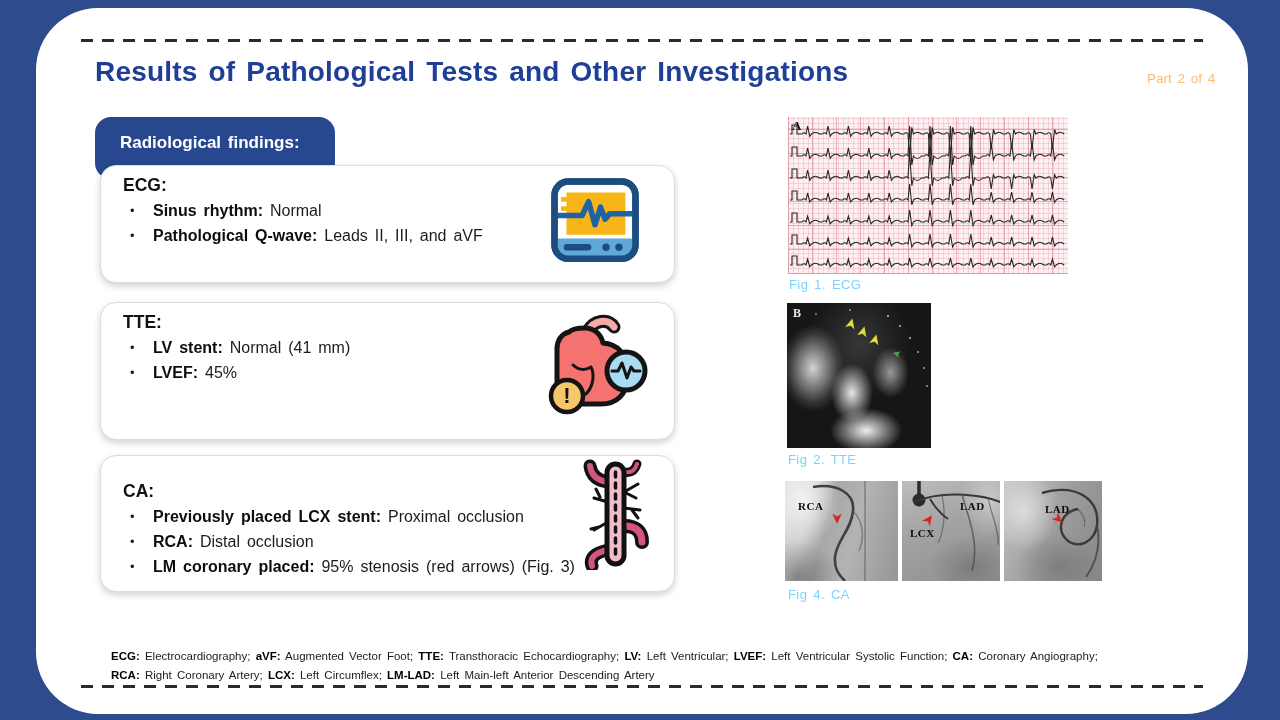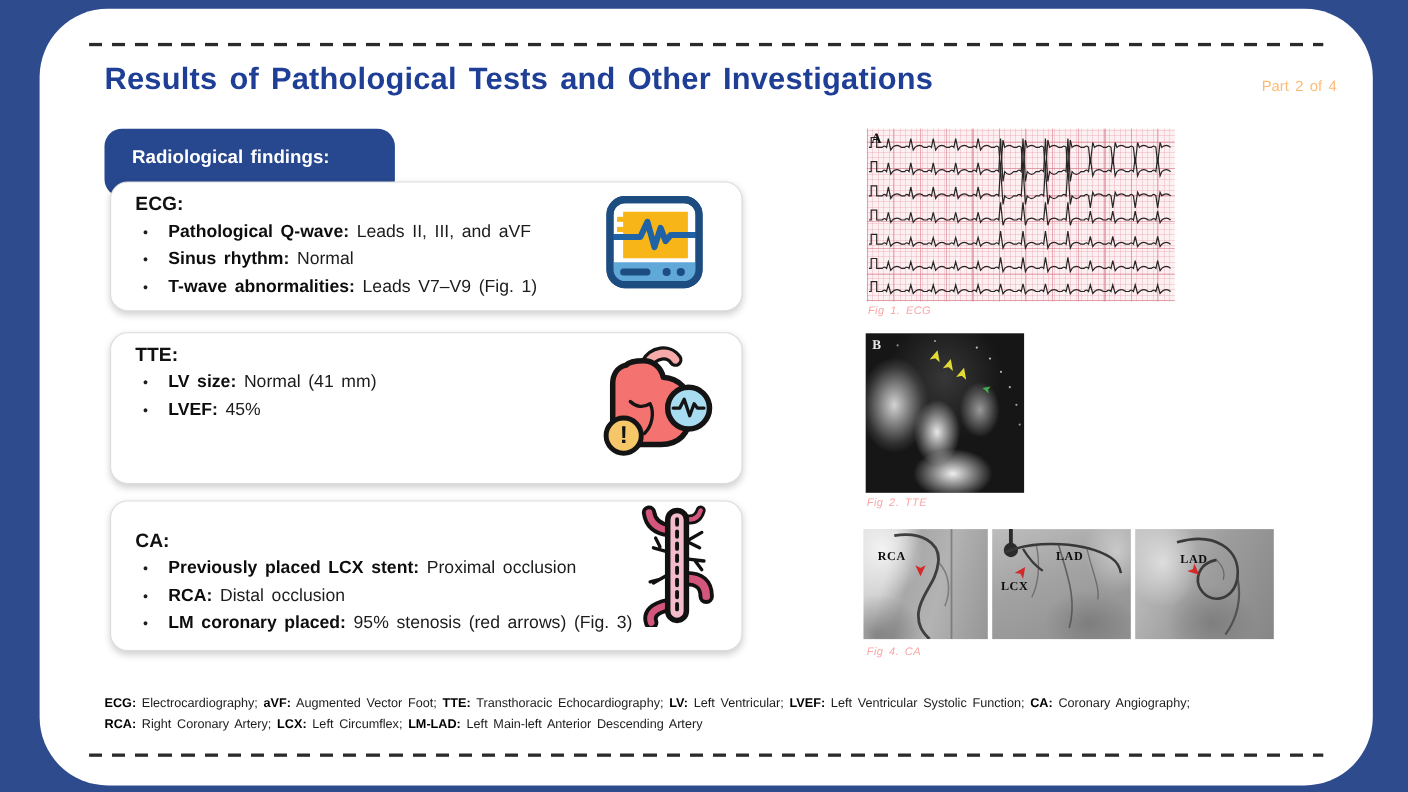--- a/index.html
+++ b/index.html
@@ -20,21 +20,21 @@
   .dash-top{top:39px;}
   .dash-bottom{top:685px;}
   .title{
     position:absolute;left:95px;top:56px;margin:0;
     font-size:28px;font-weight:bold;color:#1f3f96;word-spacing:3px;letter-spacing:.2px;
   }
   .part{
     position:absolute;left:1147px;top:71px;font-size:13.5px;color:#fdba74;word-spacing:2px;
   }
   .tab{
-    position:absolute;left:95px;top:117px;width:264px;height:62px;box-sizing:border-box;
+    position:absolute;left:95px;top:117px;width:240px;height:62px;box-sizing:border-box;
     background:#27488f;border-radius:16px;color:#fff;font-weight:bold;font-size:17px;
     padding:16px 0 0 25px;word-spacing:2px;z-index:1;
   }
   .card{
     position:absolute;left:100px;width:575px;box-sizing:border-box;z-index:2;
     background:#fff;border:1.5px solid #dcdcdc;border-radius:16px;
     box-shadow:0 3px 7px rgba(0,0,0,.18);
     padding:9px 18px 0 18px;
   }
   #card-ecg{top:165px;height:118px;}
@@ -48,21 +48,21 @@
   }
   .card li::before{content:"•";position:absolute;left:11px;top:0;font-size:13px;}
   .card li.plain::before{content:"•";font-size:9px;color:#555;top:1px;}
   .card li b{color:#0d0d0d;}
   
   .icon{position:absolute;z-index:3;}
   #icon-ecg{left:549px;top:176px;width:92px;height:90px;}
   #icon-heart{left:538px;top:306px;width:116px;height:124px;}
   #icon-artery{left:562px;top:458px;width:100px;height:112px;}
   
-  .cap{position:absolute;font-size:10px;color:#fca5a5;letter-spacing:.4px;word-spacing:2px;font-style:italic;}
+  .cap{position:absolute;font-size:13px;color:#7dd3fc;letter-spacing:.4px;word-spacing:2px;}
   #fig1-cap{left:789px;top:277px;}
   #fig2-cap{left:788px;top:452px;}
   #fig3-cap{left:788px;top:587px;}
   .ecg-paper{
     position:absolute;left:788px;top:117px;width:280px;height:157px;overflow:hidden;
     background-color:#fdf0f2;
     background-image:
       repeating-linear-gradient(0deg, rgba(213,118,134,.55) 0 1px, transparent 1px 24px),
       repeating-linear-gradient(90deg, rgba(213,118,134,.55) 0 1px, transparent 1px 24px),
       repeating-linear-gradient(0deg, rgba(228,155,167,.35) 0 1px, transparent 1px 5px),
@@ -91,21 +91,21 @@
     box-shadow:100px 12px 0 0 rgba(255,255,255,.75), 112px 22px 0 0 rgba(255,255,255,.7),
       122px 34px 0 0 rgba(255,255,255,.7), 130px 48px 0 0 rgba(255,255,255,.65),
       136px 64px 0 0 rgba(255,255,255,.6), 139px 82px 0 0 rgba(255,255,255,.55),
       28px 10px 0 0 rgba(255,255,255,.5), 62px 6px 0 0 rgba(255,255,255,.55);
   }
   .yarr,.garr,.rarr{position:absolute;display:inline-block;font-weight:bold;line-height:1;}
   .yarr{color:#e3db35;font-size:13px;transform:rotate(-75deg);}
   #y1{left:58px;top:14px;} #y2{left:70px;top:22px;} #y3{left:82px;top:30px;}
   .garr{color:#3fae4c;font-size:9px;left:106px;top:46px;transform:rotate(195deg);}
   .angio-row{position:absolute;left:785px;top:481px;display:flex;gap:4px;z-index:1;}
-  .angio{position:relative;width:126px;height:100px;overflow:hidden;}
+  .angio{position:relative;width:98px;height:100px;overflow:hidden;}
   .angio svg{position:absolute;left:0;top:0;}
   .p1{width:113px;background:
       radial-gradient(ellipse 50px 62px at 15% 18%, rgba(246,246,246,.9), transparent 75%),
       radial-gradient(ellipse 62px 52px at 10% 96%, rgba(70,70,70,.5), transparent 70%),
       linear-gradient(105deg,#dadada 0%,#cfcfcf 22%,#a8a8a8 38%,#b3b3b3 60%,#969696 100%);}
   .p2{background:
       radial-gradient(ellipse 55px 40px at 70% 85%, rgba(80,80,80,.35), transparent 75%),
       radial-gradient(ellipse 40px 50px at 90% 20%, rgba(225,225,225,.6), transparent 75%),
       linear-gradient(160deg,#bdbdbd,#a2a2a2 45%,#8f8f8f);}
   .p3{background:
@@ -117,62 +117,61 @@
     font-size:11px;color:#0d0d0d;letter-spacing:.5px;
   }
   .p1 .alab{left:13px;top:19px;}
   .lad2{left:58px;top:19px;} .lcx2{left:8px;top:46px;}
   .lad3{left:41px;top:22px;}
   .rarr{color:#d62828;font-size:13px;}
   .arr-down{left:47px;top:31px;transform:rotate(90deg);}
   .arr-upright{left:21px;top:32px;transform:rotate(-55deg);}
   .arr-downright{left:49px;top:31px;transform:rotate(42deg);}
   .foot{
-    position:absolute;left:95px;width:1110px;margin:0;
+    position:absolute;left:95px;width:1110px;margin:16px;
     font-size:11.5px;line-height:19.5px;color:#1c1c1c;word-spacing:2px;
   }
   #foot1{top:631px;} #foot2{top:650px;}
   .foot b{color:#000;}
 </style>
 </head>
 <body>
 
 <div class="slide-bg"></div>
 <div class="dash dash-top"></div>
 <div class="dash dash-bottom"></div>
 
 <h1 class="title">Results of Pathological Tests and Other Investigations</h1>
 <div class="part">Part 2 of 4</div>
 <div class="tab">Radiological findings:</div>
 
 <section class="card" id="card-ecg">
   <h3>ECG:</h3>
   <ul>
+      <li><b>Sinus rhythm:</b> Normal</li>
       <li><b>Pathological Q-wave:</b> Leads II, III, and aVF</li>
-      <li><b>Sinus rhythm:</b> Normal</li>
-      <li><b>T-wave abnormalities:</b> Leads V7–V9 (Fig. 1)</li>
     </ul>
 </section>
 <svg class="icon" id="icon-ecg" viewBox="0 0 100 96">
   <rect x="6" y="5" width="88" height="84" rx="15" fill="#ffffff" stroke="#1d4d80" stroke-width="7"></rect>
   <rect x="19" y="17" width="64" height="46" fill="#f8b517"></rect>
   <rect x="13" y="22" width="10" height="5" fill="#f8b517"></rect>
   <rect x="13" y="32" width="7" height="5" fill="#f8b517"></rect>
   <polyline points="9,42 36,42 43,27 50,52 56,33 61,46 66,40 91,40" fill="none" stroke="#1f62a5" stroke-width="6" stroke-linejoin="round" stroke-linecap="round"></polyline>
   <path d="M9,67 h82 v8 a14,14 0 0 1 -14,14 h-54 a14,14 0 0 1 -14,-14 z" fill="#5fa8d8"></path>
   <rect x="16" y="73" width="30" height="7" rx="3.5" fill="#1d4d80"></rect>
   <circle cx="62" cy="76.5" r="4" fill="#1d4d80"></circle>
   <circle cx="76" cy="76.5" r="4" fill="#1d4d80"></circle>
   <rect x="6" y="5" width="88" height="84" rx="15" fill="none" stroke="#1d4d80" stroke-width="7"></rect>
 </svg>
 
 <section class="card" id="card-tte">
   <h3>TTE:</h3>
   <ul>
-      <li><b>LV size:</b> Normal (41 mm)</li>
+      <li><b>LV stent:</b> Normal (41 mm)</li>
       <li><b>LVEF:</b> 45%</li>
     </ul>
 </section>
 <svg class="icon" id="icon-heart" viewBox="0 0 116 106">
   <path d="M50,16 C56,5 70,3 76,12" fill="none" stroke="#141414" stroke-width="13" stroke-linecap="round"></path>
   <path d="M50,16 C56,5 70,3 76,12" fill="none" stroke="#f6aaaa" stroke-width="7" stroke-linecap="round"></path>
   <path d="M31,17 C23,19 19,26 19,34 L19,67 C19,81 29,89 43,89 L63,89 C79,89 89,79 89,63 L89,53 C89,39 79,29 65,28 C63,19 56,13 47,13 C40,13 34,14 31,17 Z" fill="#f4726f" stroke="#141414" stroke-width="5" stroke-linejoin="round"></path>
   <path d="M53,52 C57,60 55,72 48,79 M53,52 C47,56 40,55 35,50" fill="none" stroke="#141414" stroke-width="3" stroke-linecap="round"></path>
   <circle cx="88" cy="56" r="19" fill="#a8dcf1" stroke="#141414" stroke-width="5"></circle>
   <polyline points="74,56 80,56 84,48 89,63 93,52 96,56 102,56" fill="none" stroke="#141414" stroke-width="3" stroke-linejoin="round" stroke-linecap="round"></polyline>

